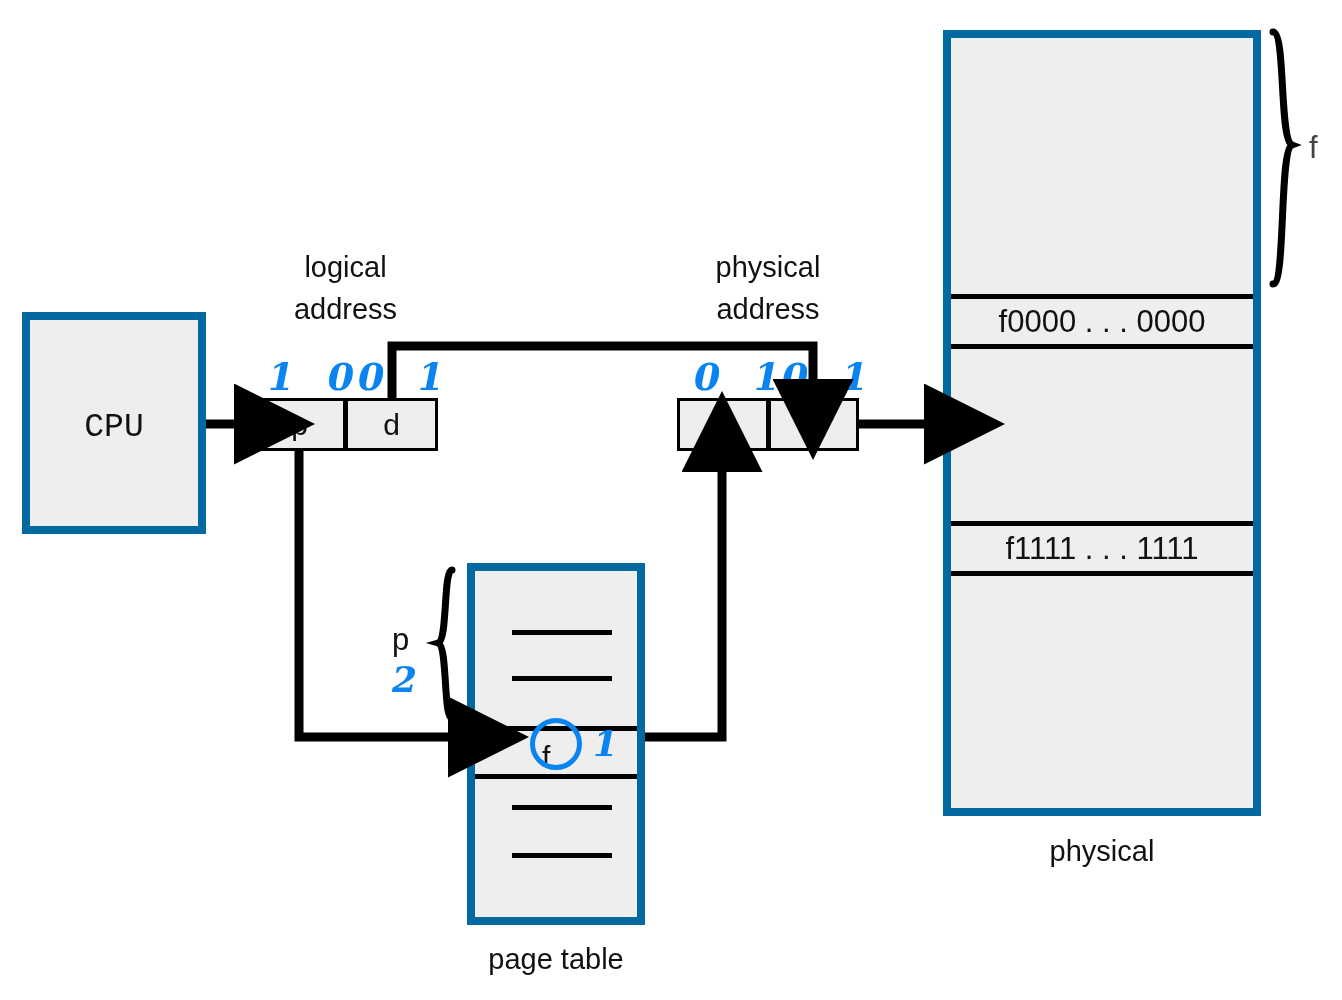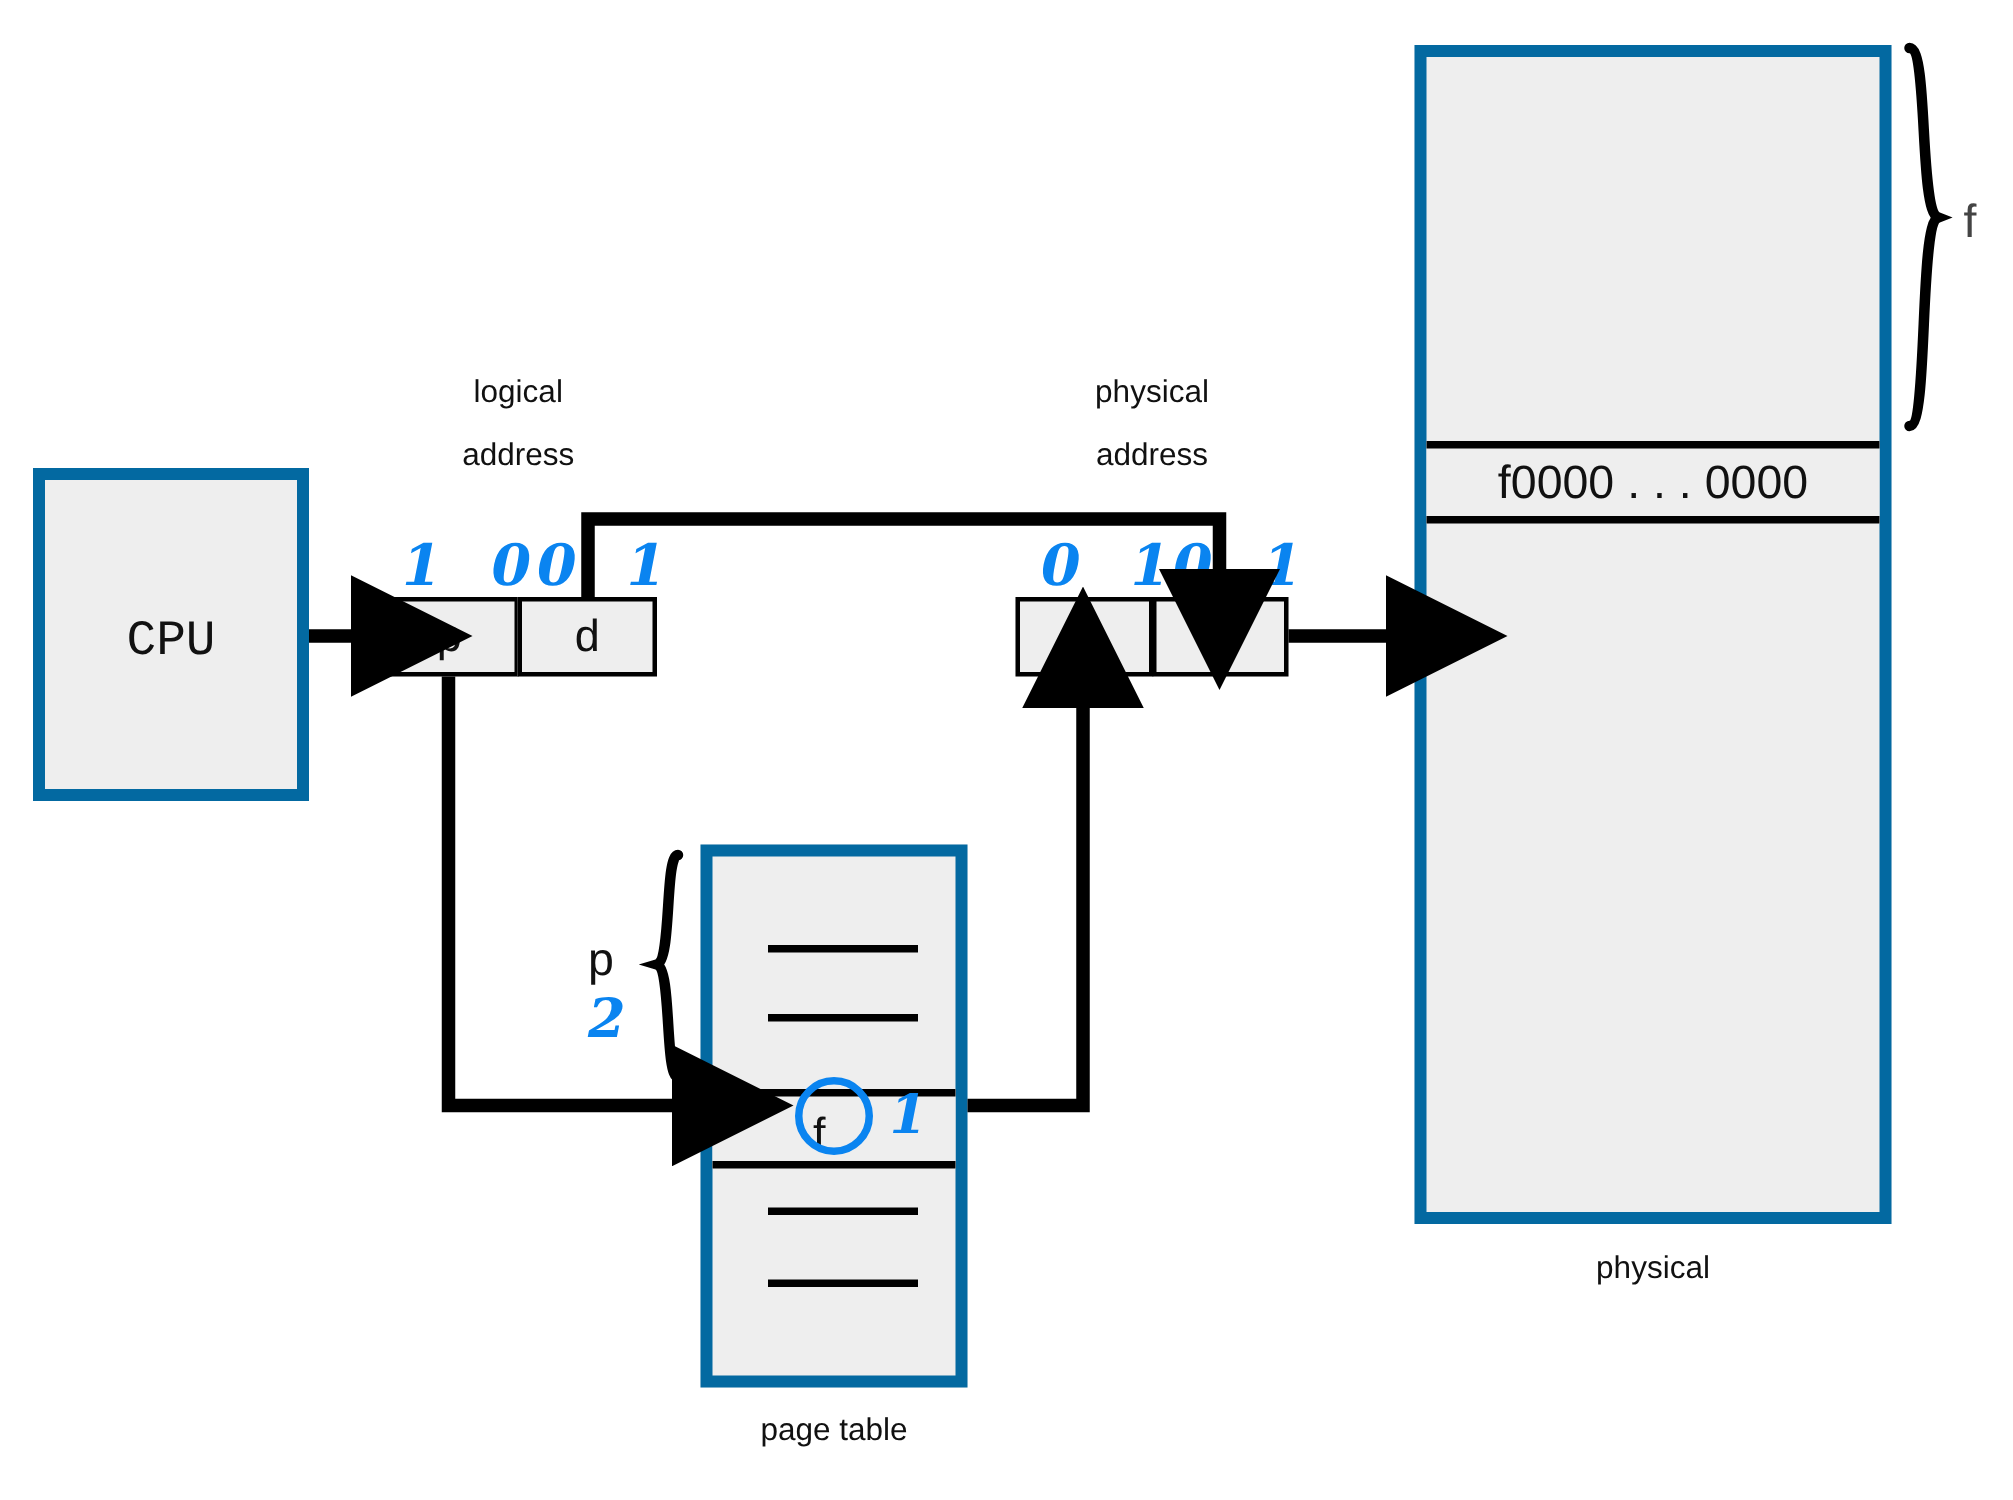--- a/index.html
+++ b/index.html
@@ -27,21 +27,21 @@
     border: 3px solid #000000;
     box-sizing: border-box;
     display: flex;
     align-items: center;
     justify-content: center;
     font-size: 30px;
     color: #111111;
   }
   .lbl {
     position: absolute;
-    font-size: 21px;
+    font-size: 29px;
     color: #111111;
     white-space: pre;
     line-height: 1.32;
   }
   .lbl.center { text-align: center; }
   .blue {
     position: absolute;
     color: #0a84f0;
     font-family: "DejaVu Serif", serif;
     font-style: italic;
@@ -142,20 +142,23 @@
 
   <div class="lbl center" style="left:426px; top:940px; width:260px;">page table</div>
 
   <div class="lbl" style="left:392px; top:620px; font-size:31px;">p</div>
   <div class="blue" style="left:392px; top:661px; font-size:36px;">2</div>
 
   <div class="box" style="left:943px; top:30px; width:318px; height:786px;">
     <div class="memrow" style="top:256px; height:55px;">
       <span>f0000 . . . 0000</span>
     </div>
+    <div class="memrow" style="top:483px; height:55px;">
+      <span>f1111 . . . 1111</span>
+    </div>
   </div>
 
   <div class="lbl center" style="left:943px; top:832px; width:318px;">physical</div>
 
   <div class="lbl" style="left:1309px; top:128px; font-size:31px; color:#444;">f</div>
 
   <svg class="overlay" viewBox="0 0 1342 1000">
     <defs>
       <marker id="arrowR" markerWidth="9" markerHeight="9" refX="1" refY="4.5" orient="auto" markerUnits="strokeWidth">
         <path d="M0,0 L9,4.5 L0,9 z" fill="#000"></path>

